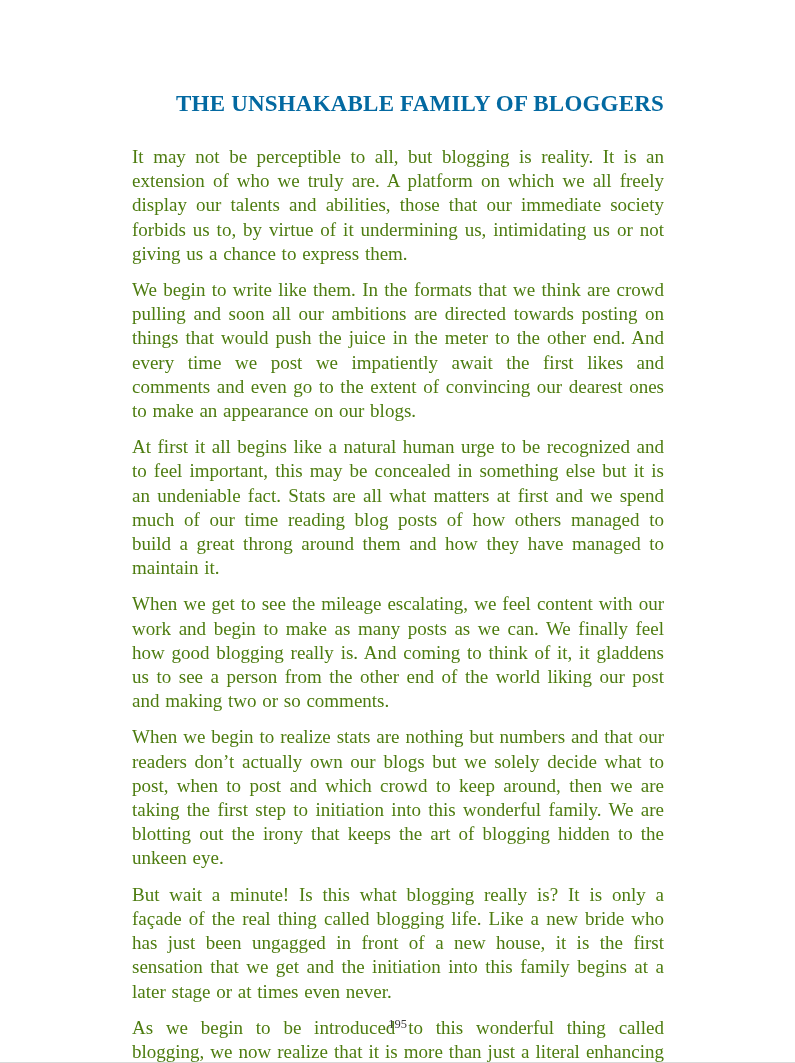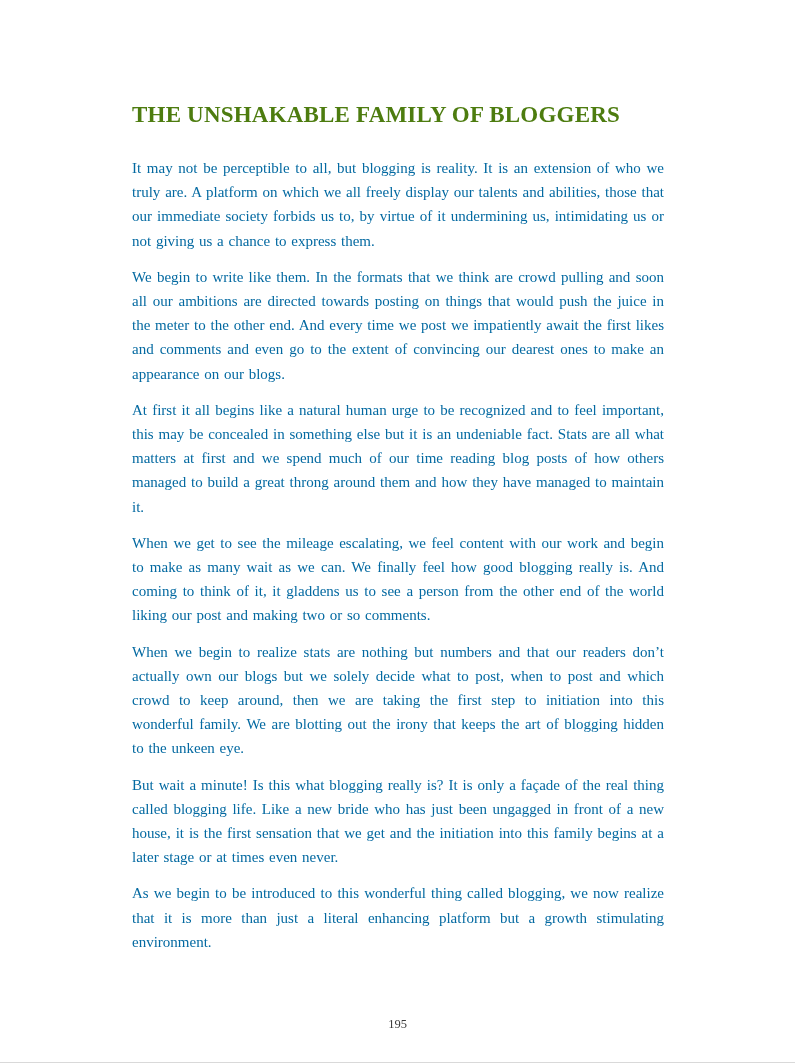--- a/index.html
+++ b/index.html
@@ -22,30 +22,31 @@
   .content {
     position: absolute;
     left: 132px;
     top: 90px;
     width: 532px;
   }
   .article-title {
     font-size: 23px;
     font-weight: bold;
     letter-spacing: 0.2px;
-    margin: 12px 0 28px 0;
-    color: #4d7c0f;
+    margin: 1px 0 28px 0;
+    color: #0369a1;
     font-family: "Liberation Serif", "DejaVu Serif", serif;
+    text-align: right;
   }
   .article-body p {
-    font-size: 15px;
+    font-size: 19px;
     line-height: 24.2px;
     text-align: justify;
     margin: 0 0 12px 0;
-    color: #0369a1;
+    color: #4d7c0f;
     word-spacing: 1px;
   }
   .page-number {
     position: absolute;
     left: 0;
     right: 0;
     bottom: 30px;
     text-align: center;
     font-size: 12.5px;
     color: #3a3a3a;
@@ -55,20 +56,20 @@
 </head>
 <body>
 
 <div class="page">
   <div class="content">
     <h1 class="article-title">THE UNSHAKABLE FAMILY OF BLOGGERS</h1>
     <div class="article-body">
         <p>It may not be perceptible to all, but blogging is reality. It is an extension of who we truly are. A platform on which we all freely display our talents and abilities, those that our immediate society forbids us to, by virtue of it undermining us, intimidating us or not giving us a chance to express them.</p>
         <p>We begin to write like them. In the formats that we think are crowd pulling and soon all our ambitions are directed towards posting on things that would push the juice in the meter to the other end. And every time we post we impatiently await the first likes and comments and even go to the extent of convincing our dearest ones to make an appearance on our blogs.</p>
         <p>At first it all begins like a natural human urge to be recognized and to feel important, this may be concealed in something else but it is an undeniable fact. Stats are all what matters at first and we spend much of our time reading blog posts of how others managed to build a great throng around them and how they have managed to maintain it.</p>
-        <p>When we get to see the mileage escalating, we feel content with our work and begin to make as many wait as we can. We finally feel how good blogging really is. And coming to think of it, it gladdens us to see a person from the other end of the world liking our post and making two or so comments.</p>
+        <p>When we get to see the mileage escalating, we feel content with our work and begin to make as many posts as we can. We finally feel how good blogging really is. And coming to think of it, it gladdens us to see a person from the other end of the world liking our post and making two or so comments.</p>
         <p>When we begin to realize stats are nothing but numbers and that our readers don’t actually own our blogs but we solely decide what to post, when to post and which crowd to keep around, then we are taking the first step to initiation into this wonderful family. We are blotting out the irony that keeps the art of blogging hidden to the unkeen eye.</p>
         <p>But wait a minute! Is this what blogging really is? It is only a façade of the real thing called blogging life. Like a new bride who has just been ungagged in front of a new house, it is the first sensation that we get and the initiation into this family begins at a later stage or at times even never.</p>
         <p>As we begin to be introduced to this wonderful thing called blogging, we now realize that it is more than just a literal enhancing platform but a growth stimulating environment.</p>
       </div>
   </div>
   <div class="page-number">195</div>
 </div>
 
 </body></html>

